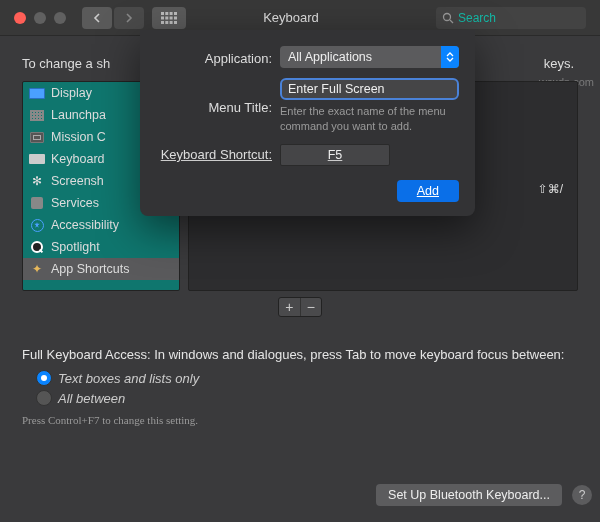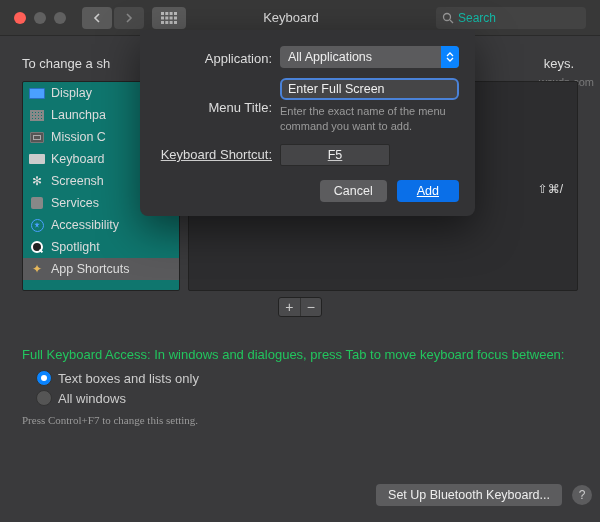--- a/index.html
+++ b/index.html
@@ -22,22 +22,22 @@
     .panels { display: flex; gap: 8px; margin-top: 2px; }
     .sidebar { width: 158px; height: 210px; background: #0f766e; border: 1px solid #222; border-radius: 2px; overflow: hidden; }
     .sb-item { height: 22px; display: flex; align-items: center; padding: 0 6px; gap: 6px; font-size: 12.5px; color: #ddd; }
     .sb-item.sel { background: #5a5a5c; }
     .sb-icon { width: 16px; height: 13px; display: flex; align-items: center; justify-content: center; font-size: 11px; flex-shrink: 0; }
     .rightpane { flex: 1; height: 210px; background: #2d2d2f; border: 1px solid #222; border-radius: 2px; position: relative; }
     .shortcut-row { position: absolute; right: 14px; top: 100px; color: #ddd; font-size: 12px; }
     .add-remove { width: 44px; height: 20px; background: #4a4a4c; border: 1px solid #222; border-radius: 3px; margin: 6px auto 0; display: flex; }
     .ar-btn { flex: 1; display: flex; align-items: center; justify-content: center; color: #ccc; font-size: 14px; }
     .ar-btn:first-child { border-right: 1px solid #333; }
-    .fka { margin-top: 30px; font-size: 13px; color: #22c55e; }
-    .radio-group { margin: 8px 0 0 14px; }
+    .fka { margin-top: 30px; font-size: 13px; color: #e5e5e5; }
+    .radio-group { margin: 8px 0 0 14px; font-style: italic; }
     .radio-row { display: flex; align-items: center; gap: 6px; margin-bottom: 4px; font-size: 13px; }
     .radio { width: 16px; height: 16px; border-radius: 50%; background: #555; border: 1px solid #333; display: flex; align-items: center; justify-content: center; }
     .radio.on { background: #0a84ff; }
     .radio.on::after { content: ""; width: 6px; height: 6px; background: #fff; border-radius: 50%; }
     .hint { font-size: 11px; color: #9a9a9a; margin-top: 8px; font-family: Liberation Serif, serif; }
     .footer { position: absolute; bottom: 16px; right: 8px; display: flex; align-items: center; gap: 10px; }
     .btn-grey { height: 22px; background: #5c5c5e; border-radius: 4px; padding: 0 12px; display: flex; align-items: center; font-size: 12.5px; color: #eee; }
     .help { width: 20px; height: 20px; border-radius: 50%; background: #5c5c5e; display: flex; align-items: center; justify-content: center; font-size: 12px; color: #ccc; }
     .watermark { position: absolute; top: 40px; right: 6px; font-size: 11px; color: #888; opacity: 0.8; }
     
@@ -186,21 +186,21 @@
     </div>
 
     <div class="fka">Full Keyboard Access: In windows and dialogues, press Tab to move keyboard focus between:</div>
     <div class="radio-group">
       <div class="radio-row">
         <span class="radio on"></span>
         <span>Text boxes and lists only</span>
       </div>
       <div class="radio-row">
         <span class="radio"></span>
-        <span>All windows</span>
+        <span>All between</span>
       </div>
     </div>
     <div class="hint">Press Control+F7 to change this setting.</div>
 
     <div class="footer">
       <div class="btn-grey">Set Up Bluetooth Keyboard...</div>
       <div class="help">?</div>
     </div>
 
     <div class="sheet">
@@ -231,18 +231,17 @@
       </div>
       <div class="row" style="align-items:center;text-decoration:underline;">
         <div class="lbl" style="padding-top:0;">Keyboard Shortcut:</div>
         <div class="ctrl">
           <div class="shortcut-field">
             <span>F5</span>
           </div>
         </div>
       </div>
       <div class="sheet-btns">
-        <div class="btn-cancel">Cancel</div>
         <div class="btn-blue">Add</div>
       </div>
     </div>
   </div>
 </div>
 
 </body></html>

